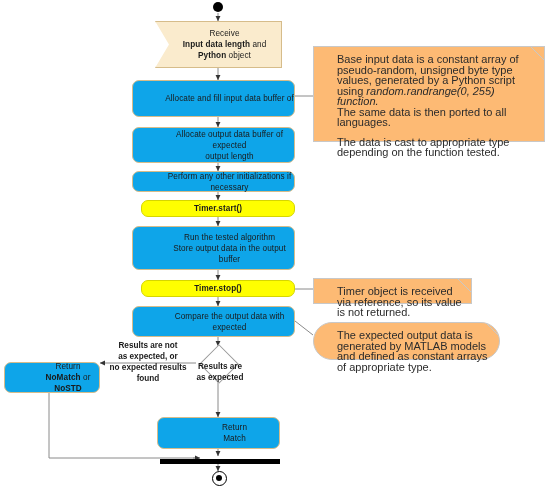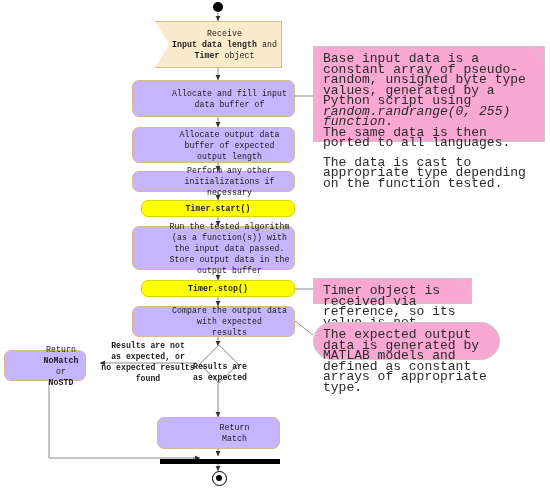--- a/index.html
+++ b/index.html
@@ -5,21 +5,21 @@
   html, body {
     margin: 0;
     padding: 0;
     background: #ffffff;
   }
   #canvas {
     position: relative;
     width: 550px;
     height: 491px;
     background: #ffffff;
-    font-family: Liberation Mono, monospace;
+    font-family: Liberation Sans, sans-serif;
     overflow: hidden;
   }
   #edges {
     position: absolute;
     left: 0; top: 0;
     width: 550px; height: 491px;
     pointer-events: none;
   }
   .node {
     position: absolute;
@@ -27,46 +27,46 @@
     display: flex;
     align-items: center;
     justify-content: center;
     text-align: center;
     color: #1a1a1a;
     font-size: 8.2px;
     line-height: 11px;
     letter-spacing: 0.01em;
   }
   .action {
-    background: #c4b5fd;
+    background: #0ea5e9;
     border: 1px solid #d6bc8a;
     border-radius: 7px;
     padding-left: 32px;
   }
   .timer {
     background: #ffff00;
     border: 1px solid #d6d600;
     border-radius: 7px;
     font-weight: bold;
   }
   .receive {
     background: #faebcd;
     border: 1px solid #d6bc8a;
     clip-path: polygon(0% 0%, 100% 0%, 100% 100%, 0% 100%, 11% 50%);
     border-radius: 0;
   }
   .note {
     position: absolute;
     box-sizing: border-box;
-    background: #f9a8d4;
+    background: #fdba74;
     border: 1px solid #c8c8c8;
-    font-size: 13px;
+    font-size: 11px;
     line-height: 10.5px;
     color: #2b2b2b;
-    padding: 7px 7px 5px 9px;
+    padding: 7px 7px 5px 23px;
     text-align: left;
     display: block;
   }
   .note .foldline {
     position: absolute;
     top: 0; right: 0;
     width: 13px; height: 13px;
     overflow: hidden;
   }
   .note p { margin: 0 0 0 0; }
@@ -155,21 +155,21 @@
       <line x1="295" y1="321" x2="313" y2="335"></line>
     </g>
   </svg>
 
   <div class="startdot" style="left:213px; top:2px; width:10px; height:10px;"></div>
 
   <div class="node receive" style="left:155px; top:21px; width:127px; height:47px;">
     <div style="padding-left:12px;">
       <div>Receive</div>
       <div><b>Input data length</b><span> and</span></div>
-      <div><b>Timer</b><span> object</span></div>
+      <div><b>Python</b><span> object</span></div>
     </div>
   </div>
 
   <div class="node action" style="left:132px; top:80px; width:163px; height:37px;">
     <div>
       <div>Allocate and fill input data buffer of</div>
     </div>
   </div>
 
   <div class="node action" style="left:132px; top:127px; width:163px; height:36px;">
@@ -183,51 +183,49 @@
     <div>Perform any other initializations if necessary</div>
   </div>
 
   <div class="node timer" style="left:141px; top:200px; width:154px; height:17px;">
     <span>Timer.start()</span>
   </div>
 
   <div class="node action" style="left:132px; top:226px; width:163px; height:44px;">
     <div>
       <div>Run the tested algorithm</div>
-      <div>(as a function(s)) with the input data passed.</div>
       <div>Store output data in the output buffer</div>
     </div>
   </div>
 
   <div class="node timer" style="left:141px; top:280px; width:154px; height:17px;">
     <span>Timer.stop()</span>
   </div>
 
   <div class="node action" style="left:132px; top:306px; width:163px; height:31px;">
     <div>
       <div>Compare the output data with expected</div>
-      <div>results</div>
     </div>
   </div>
 
   <div class="diamond" style="left:205px; top:350px; width:26px; height:26px;"></div>
 
   <div class="label" style="left:100px; top:340px; width:96px;">
     <div>Results are not</div>
     <div>as expected, or</div>
     <div>no expected results</div>
     <div>found</div>
   </div>
 
   <div class="label" style="left:185px; top:361px; width:70px;">
     <div>Results are</div>
     <div>as expected</div>
   </div>
 
-  <div class="node action" style="left:4px; top:350px; width:82px; height:31px;">
+  <div class="node action" style="left:4px; top:362px; width:96px; height:31px;">
     <div>
       <div><span>Return </span><b>NoMatch</b><span> or</span></div>
       <div><b>NoSTD</b></div>
     </div>
   </div>
 
   <div class="node action" style="left:157px; top:417px; width:123px; height:32px;">
     <div>
       <div>Return</div>
       <div>Match</div>

